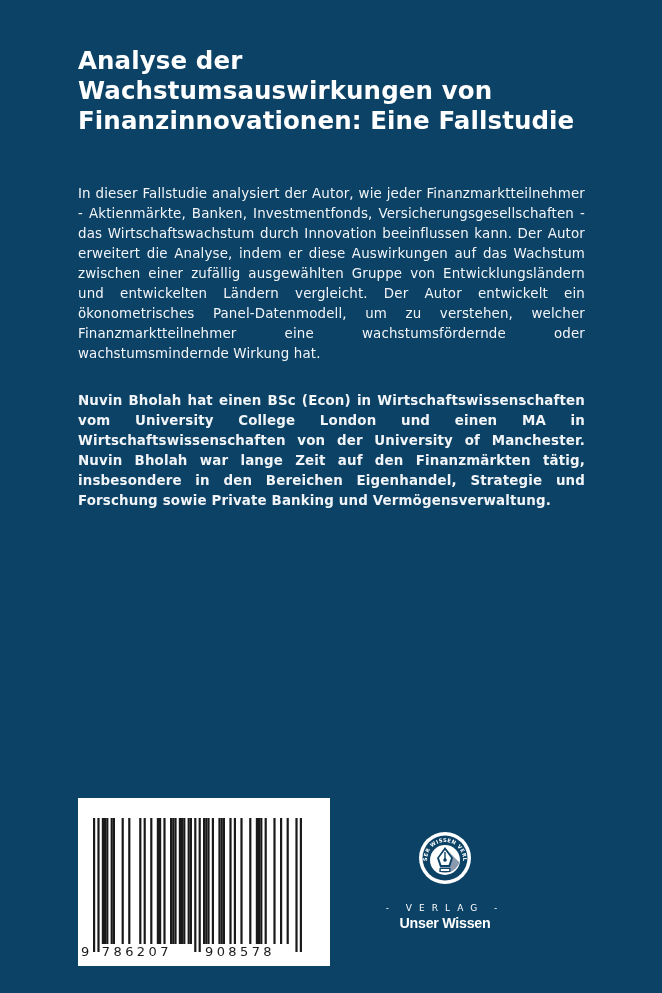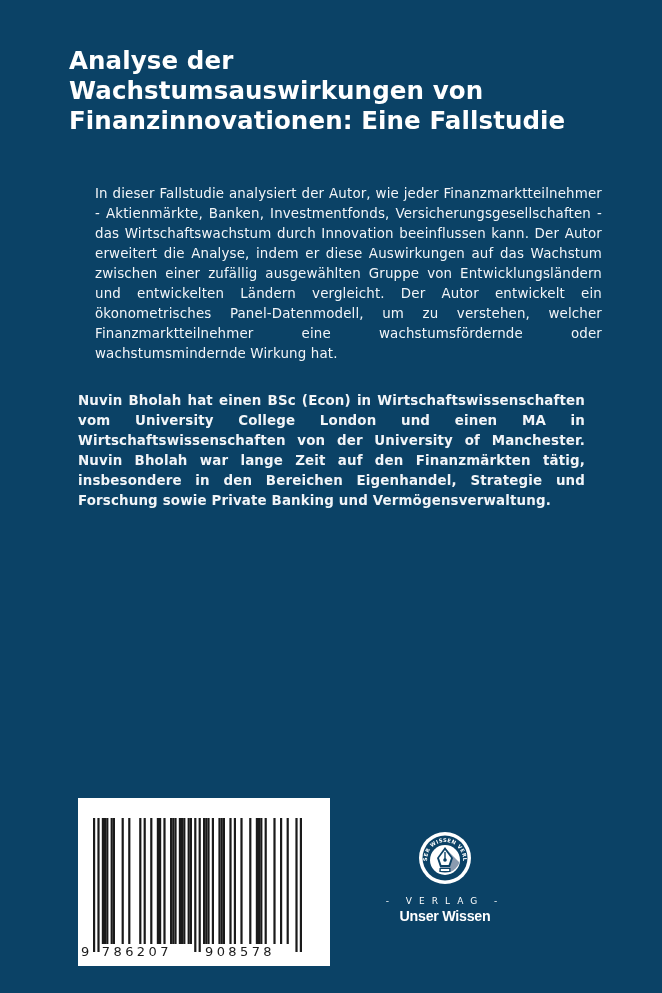--- a/index.html
+++ b/index.html
@@ -10,21 +10,21 @@
       width: 662px;
       height: 993px;
       background: #0b4266;
       position: relative;
       overflow: hidden;
       font-family: "DejaVu Sans", sans-serif;
       color: #ffffff;
     }
     .title {
       position: absolute;
-      left: 69px;
+      left: 78px;
       top: 46px;
       width: 520px;
       margin: 0;
       font-family: "DejaVu Sans", sans-serif;
       font-weight: bold;
       font-size: 24.5px;
       line-height: 30px;
       letter-spacing: 0.1px;
       color: #ffffff;
     }
@@ -33,21 +33,21 @@
       left: 78px;
       width: 507px;
       margin: 0;
       font-family: "DejaVu Sans", sans-serif;
       font-size: 13.4px;
       line-height: 20px;
       text-align: justify;
       color: #f2f5f8;
       letter-spacing: 0.15px;
     }
-    .para.desc { top: 184px; margin-left: 17px; }
+    .para.desc { top: 184px; }
     .para.bio  { top: 391px; font-weight: bold; }
 
     .barcode-box {
       position: absolute;
       left: 78px;
       top: 798px;
       width: 252px;
       height: 168px;
       background: #ffffff;
     }
@@ -66,21 +66,21 @@
     }
     .publisher .emblem {
       display: block;
       margin: 0 auto;
     }
     .publisher .verlag {
       font-family: "DejaVu Sans", sans-serif;
       font-size: 9px;
       letter-spacing: 7px;
       color: #ffffff;
-      margin-top: 9px;
+      margin-top: 16px;
       line-height: 12px;
       white-space: nowrap;
     }
     .publisher .name {
       font-family: "Liberation Sans", sans-serif;
       font-weight: bold;
       font-size: 15.5px;
       line-height: 18px;
       color: #ffffff;
       letter-spacing: -0.3px;

